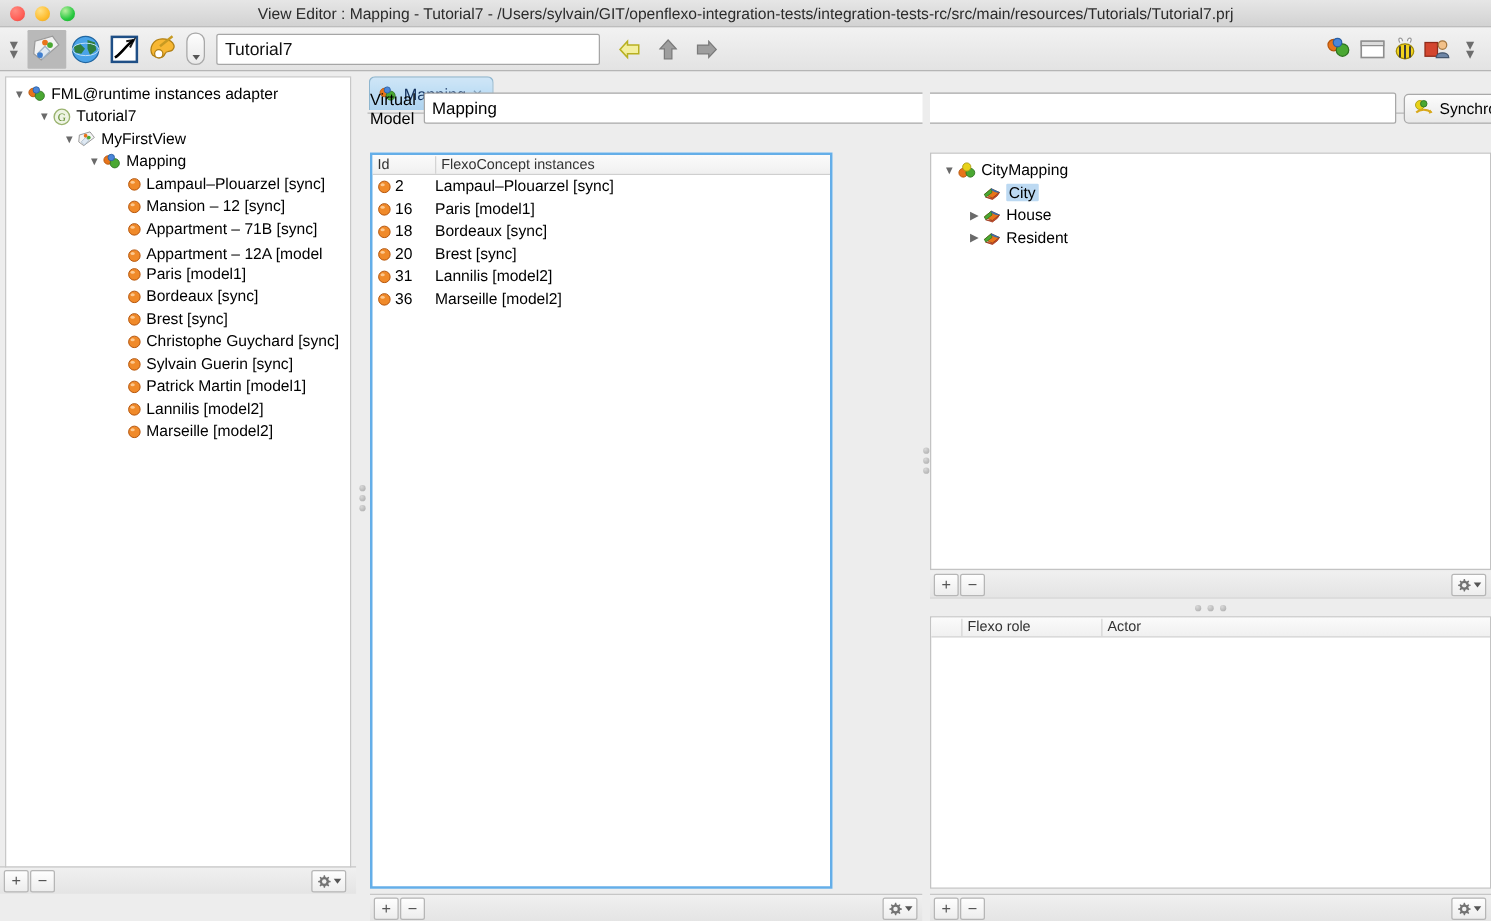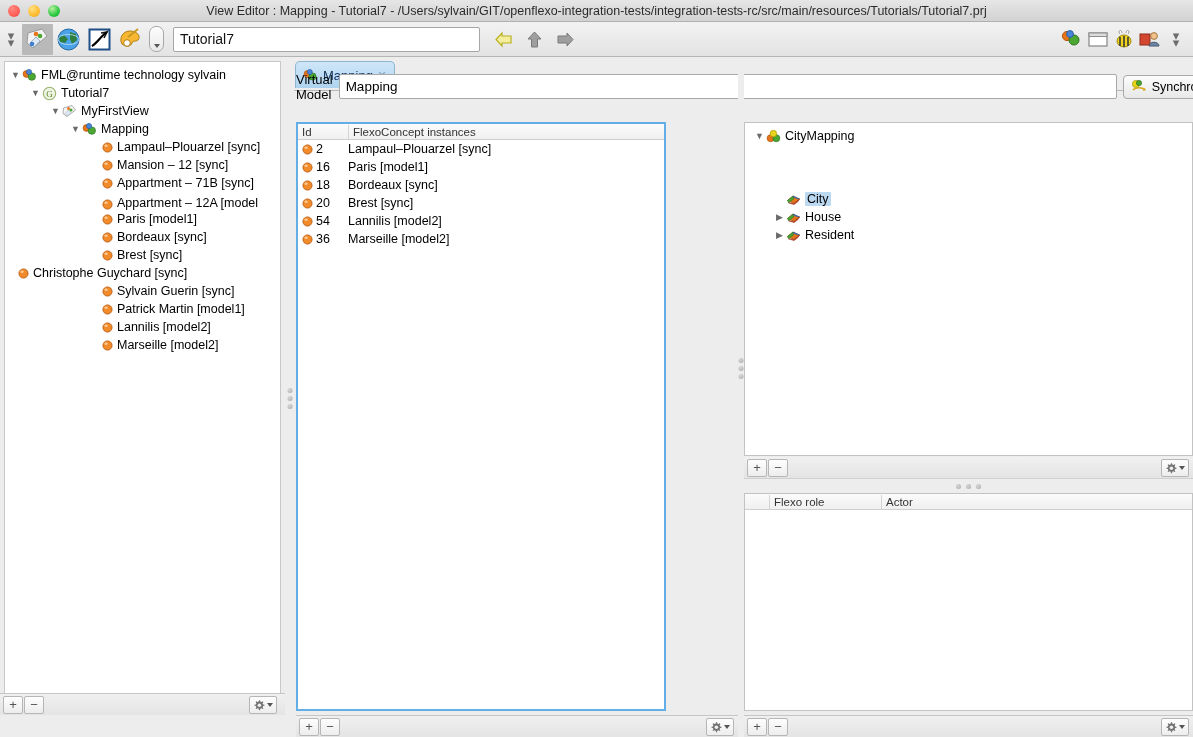--- a/index.html
+++ b/index.html
@@ -287,21 +287,21 @@
     <div id="left-tree">
         <div class="tnode" style="padding-left: 4px;">
           <span class="twist">▼</span>
           <span class="ico">
             <svg width="15" height="15" viewBox="0 0 15 15">
               <circle cx="4.5" cy="6" r="3.4" fill="#e8741a" stroke="#b5560d" stroke-width=".7"></circle>
               <circle cx="9.8" cy="8.6" r="3.7" fill="#4aa832" stroke="#2e7320" stroke-width=".7"></circle>
               <circle cx="7" cy="4" r="2.6" fill="#4a86d8" stroke="#2a5fa3" stroke-width=".7"></circle>
             </svg>
           </span>
-          <span>FML@runtime technology sylvain</span>
+          <span>FML@runtime instances adapter</span>
         </div>
         <div class="tnode" style="padding-left: 24px;">
           <span class="twist">▼</span>
           <span class="ico">
             <svg width="15" height="15" viewBox="0 0 15 15">
               <circle cx="7.5" cy="7.5" r="6.2" fill="#eef4e4" stroke="#9ab36f" stroke-width="1.1"></circle>
               <text x="7.5" y="11" font-size="9" text-anchor="middle" fill="#5d8a2a" font-family="Liberation Serif, serif">G</text>
             </svg>
           </span>
           <span>Tutorial7</span>
@@ -392,21 +392,21 @@
         <div class="tnode" style="padding-left: 84px;">
           <span class="twist"></span>
           <span class="ico">
             <svg width="11" height="11" viewBox="0 0 11 11">
               <circle cx="5.5" cy="5.5" r="4.6" fill="#f08a2a" stroke="#b5560d" stroke-width=".8"></circle>
               <ellipse cx="4.1" cy="3.8" rx="1.7" ry="1.2" fill="#ffd2a0" opacity=".85"></ellipse>
             </svg>
           </span>
           <span>Brest [sync]</span>
         </div>
-        <div class="tnode" style="">
+        <div class="tnode" style="padding-left: 84px;">
           <span class="twist"></span>
           <span class="ico">
             <svg width="11" height="11" viewBox="0 0 11 11">
               <circle cx="5.5" cy="5.5" r="4.6" fill="#f08a2a" stroke="#b5560d" stroke-width=".8"></circle>
               <ellipse cx="4.1" cy="3.8" rx="1.7" ry="1.2" fill="#ffd2a0" opacity=".85"></ellipse>
             </svg>
           </span>
           <span>Christophe Guychard [sync]</span>
         </div>
         <div class="tnode" style="padding-left: 84px;">
@@ -559,21 +559,21 @@
             <span class="c-id">20</span>
             <span class="c-name">Brest [sync]</span>
           </div>
           <div class="trow">
             <span class="c-icon">
               <svg width="11" height="11" viewBox="0 0 11 11">
                 <circle cx="5.5" cy="5.5" r="4.6" fill="#f08a2a" stroke="#b5560d" stroke-width=".8"></circle>
                 <ellipse cx="4.1" cy="3.8" rx="1.7" ry="1.2" fill="#ffd2a0" opacity=".85"></ellipse>
               </svg>
             </span>
-            <span class="c-id">54</span>
+            <span class="c-id">31</span>
             <span class="c-name">Lannilis [model2]</span>
           </div>
           <div class="trow">
             <span class="c-icon">
               <svg width="11" height="11" viewBox="0 0 11 11">
                 <circle cx="5.5" cy="5.5" r="4.6" fill="#f08a2a" stroke="#b5560d" stroke-width=".8"></circle>
                 <ellipse cx="4.1" cy="3.8" rx="1.7" ry="1.2" fill="#ffd2a0" opacity=".85"></ellipse>
               </svg>
             </span>
             <span class="c-id">36</span>
@@ -614,21 +614,21 @@
             <span class="twist">▼</span>
             <span class="ico">
               <svg width="15" height="15" viewBox="0 0 15 15">
                 <circle cx="4.6" cy="9.2" r="3.5" fill="#e8741a" stroke="#b5560d" stroke-width=".7"></circle>
                 <circle cx="10.3" cy="9.2" r="3.5" fill="#4aa832" stroke="#2e7320" stroke-width=".7"></circle>
                 <circle cx="7.4" cy="4.6" r="3.3" fill="#e8d21a" stroke="#a89a10" stroke-width=".7"></circle>
               </svg>
             </span>
             <span>CityMapping</span>
           </div>
-          <div class="tnode" style="padding-left: 28px; margin-top: 45px;">
+          <div class="tnode" style="padding-left: 28px;">
             <span class="twist"></span>
             <span class="ico">
               <svg width="15" height="15" viewBox="0 0 15 15">
                 <path d="M1.5 8.5 L7 4 L13.5 7 L8 11.5 Z" fill="#e8741a" stroke="#a8560d" stroke-width=".7"></path>
                 <path d="M1.5 8.5 L7 4 L7.6 7 L2.6 10.8 Z" fill="#4aa832" stroke="#2e7320" stroke-width=".6"></path>
                 <path d="M7 4 L13.5 7 L10 6.3 L7.4 5 Z" fill="#4a86d8" stroke="#2a5fa3" stroke-width=".6"></path>
                 <path d="M2.6 10.8 L8 11.5 L13.5 7 L12 9.5 L8 12.6 Z" fill="#d04b2a" stroke="#9a3418" stroke-width=".6"></path>
               </svg>
             </span>
             <span class="sel-hl">City</span>

